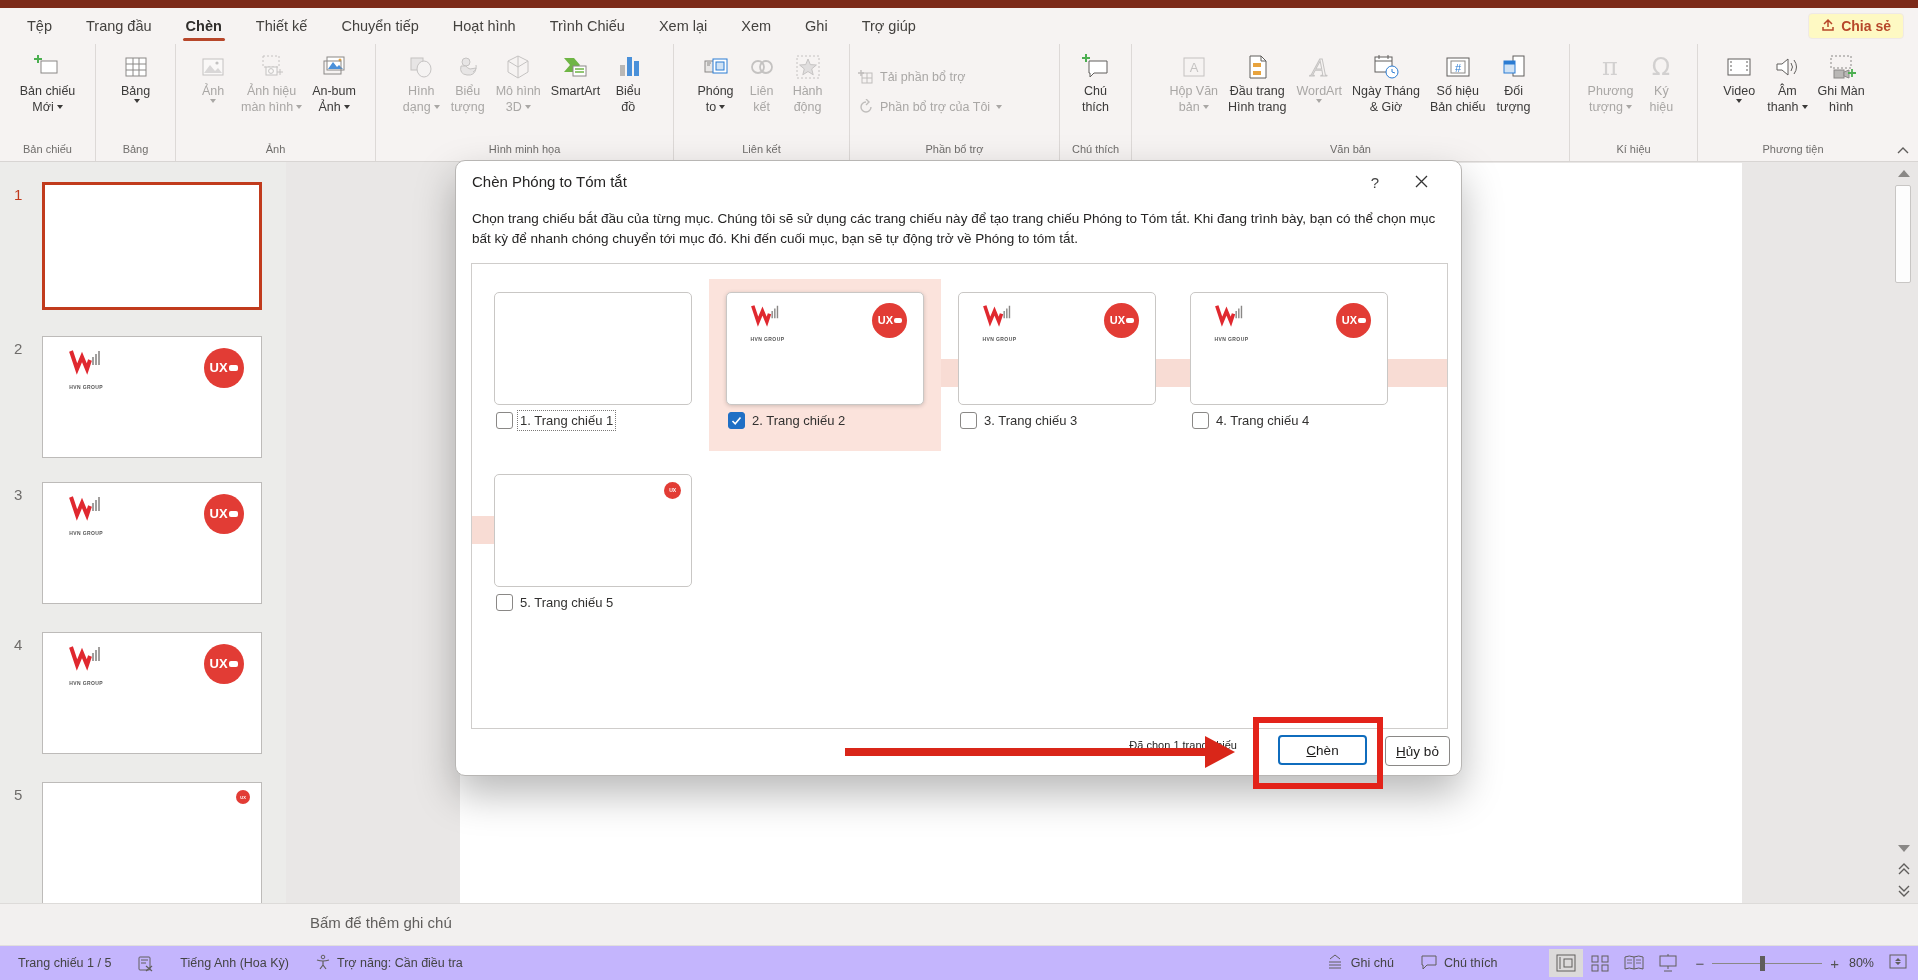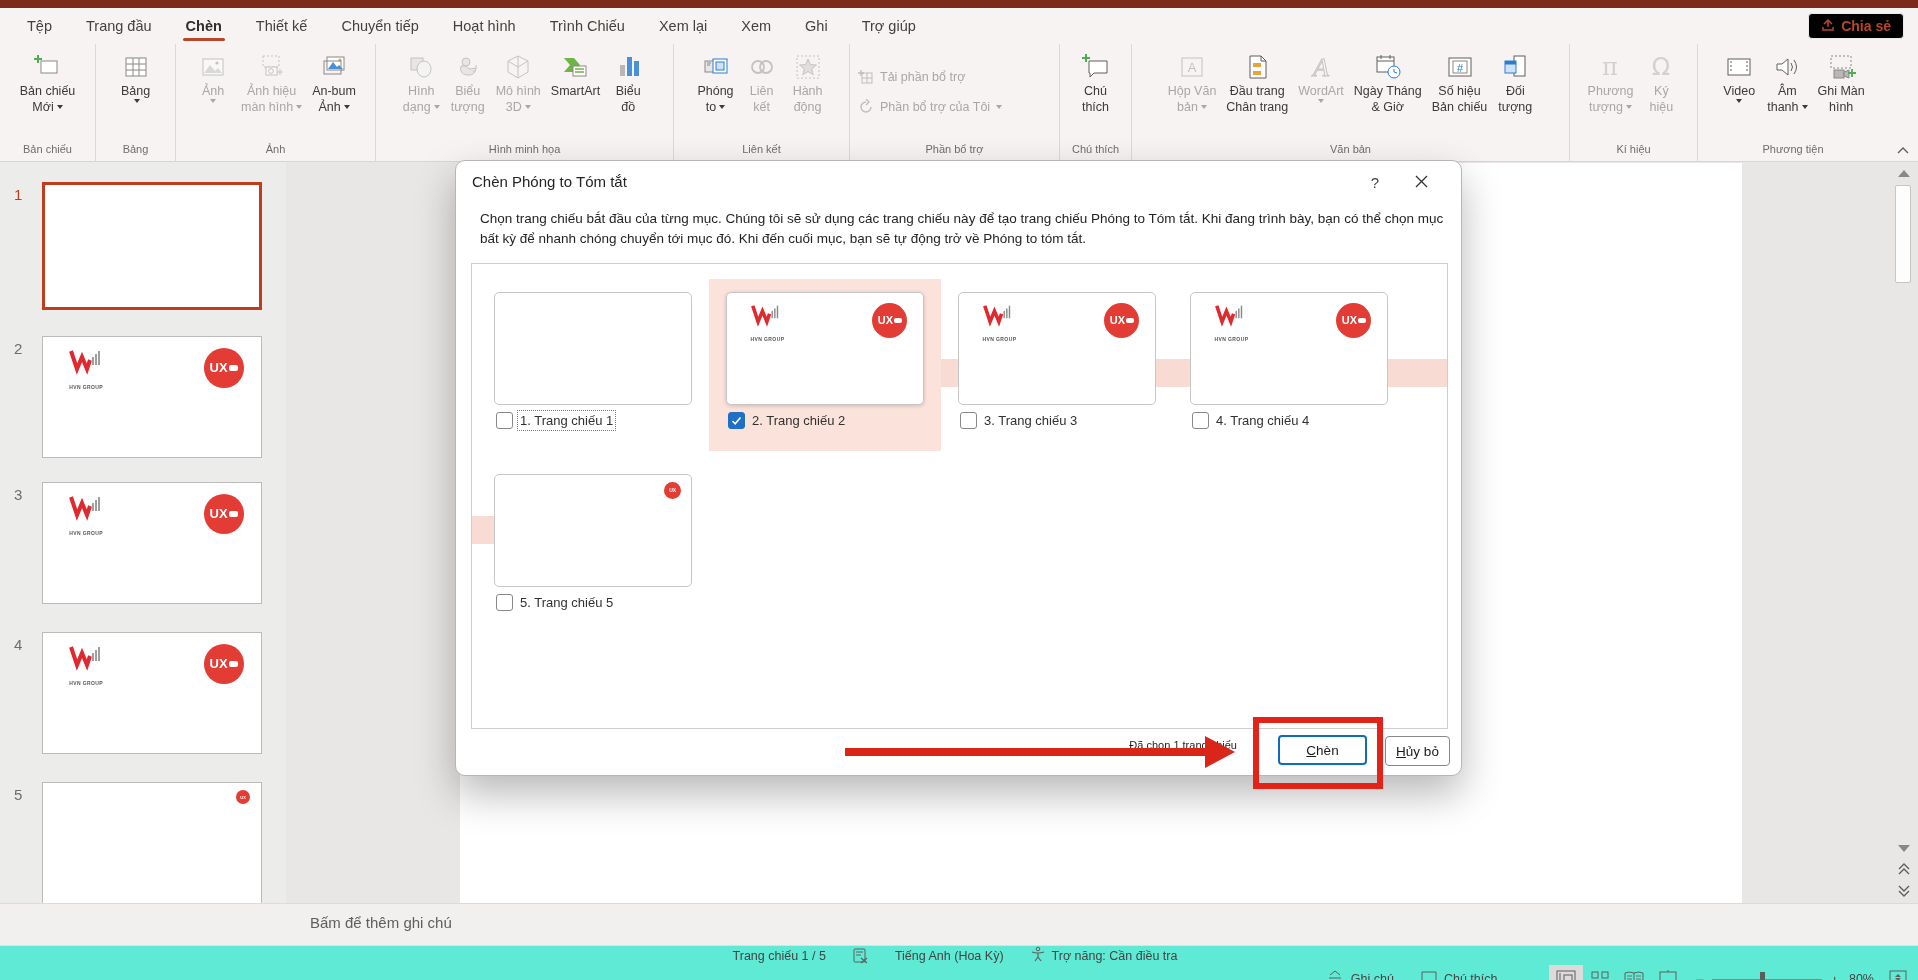--- a/index.html
+++ b/index.html
@@ -7,21 +7,21 @@
   body { font-family:"Liberation Sans","DejaVu Sans",sans-serif; background:#e9e7e6; position:relative; }
   #root { position:absolute; inset:0; }
 
   
   .topstrip { position:absolute; left:0; top:0; width:1918px; height:8px; background:#7c2a19; }
   .menubar { position:absolute; left:0; top:8px; width:1918px; height:36px; background:#f6f3f2; display:flex; align-items:stretch; }
   .mtab { display:flex; align-items:center; padding:0 17px; font-size:14.5px; color:#44423f; position:relative; cursor:default; }
   .mtab.first { margin-left:10px; }
   .mtab.active { color:#2f2d2b; font-weight:bold; }
   .mtab.active::after { content:""; position:absolute; left:14px; right:14px; bottom:3px; height:3px; background:#b7472a; border-radius:2px; }
-  .share-btn { margin-left:auto; margin-right:14px; align-self:center; background:#000000; border:1px solid #efe9e7; border-radius:4px; height:26px; display:flex; align-items:center; gap:6px; padding:0 12px; color:#b7472a; font-weight:bold; font-size:14px; }
+  .share-btn { margin-left:auto; margin-right:14px; align-self:center; background:#fef9c3; border:1px solid #efe9e7; border-radius:4px; height:26px; display:flex; align-items:center; gap:6px; padding:0 12px; color:#b7472a; font-weight:bold; font-size:14px; }
 
   
   .ribbon { position:absolute; left:0; top:44px; width:1918px; height:118px; background:#f6f3f2; border-bottom:1px solid #d8d5d3; display:flex; }
   .rgroup { display:flex; flex-direction:column; border-right:1px solid #ddd9d7; }
   .rgroup-btns { flex:1; display:flex; align-items:flex-start; justify-content:center; padding:4px 3px 0 3px; }
   .rgroup-name { height:22px; text-align:center; font-size:11px; color:#6f6d6b; line-height:20px; white-space:nowrap; padding:0 6px; }
   .rbtn { display:flex; flex-direction:column; align-items:center; width:auto; min-width:46px; padding:3px 5px 0 5px; border-radius:3px; cursor:pointer; }
   .rbtn .icn { width:32px; height:32px; display:flex; align-items:center; justify-content:center; }
   .rbtn .l { font-size:12.5px; color:#3b3a39; line-height:16px; display:flex; align-items:center; gap:3px; white-space:nowrap; }
   .rbtn.dis .l { color:#a9a7a5; }
@@ -58,21 +58,21 @@
   .varrow.up { top:8px; border-bottom:7px solid #8a8886; }
   .varrow.down { top:683px; border-top:7px solid #8a8886; }
   .vthumb { position:absolute; left:5px; top:23px; width:16px; height:98px; background:#fdfdfd; border:1px solid #c8c6c4; border-radius:2px; }
   .dblchev { position:absolute; left:7px; width:14px; height:14px; color:#605e5c; }
 
   
   .dialog { position:absolute; left:455px; top:-2px; width:1007px; height:616px; background:#fff; border:1px solid #b8b6b4; border-radius:10px; box-shadow:0 18px 40px rgba(0,0,0,.28); z-index:10; }
   .dlg-title { position:absolute; left:16px; top:12px; font-size:15px; color:#252423; }
   .dlg-help { position:absolute; right:72px; top:10px; width:28px; height:24px; text-align:center; font-size:15px; color:#444; line-height:24px; }
   .dlg-close { position:absolute; right:24px; top:8px; width:32px; height:28px; display:flex; align-items:center; justify-content:center; }
-  .dlg-desc { position:absolute; left:24px; top:48px; width:978px; font-size:13.5px; line-height:20px; color:#252423; }
+  .dlg-desc { position:absolute; left:16px; top:48px; width:978px; font-size:13.5px; line-height:20px; color:#252423; }
   .dlg-box { position:absolute; left:15px; top:102px; width:977px; height:466px; border:1px solid #cfcdcb; background:#fff; overflow:hidden; }
   .band { position:absolute; background:#f8dcd4; }
   .cellhl { position:absolute; left:237px; top:15px; width:232px; height:172px; background:#fbe3dc; }
   .dthumb { position:absolute; width:198px; height:113px; background:#fff; border:1px solid #c9c7c5; border-radius:5px; }
   .dlabel { position:absolute; display:flex; align-items:center; gap:7px; font-size:13px; color:#323130; }
   .cb { width:17px; height:17px; border:1px solid #8a8886; border-radius:3px; background:#fff; display:flex; align-items:center; justify-content:center; }
   .cb.on { background:#1f6fc5; border-color:#1f6fc5; }
   .focus-dotted { outline:1px dotted #7a7876; outline-offset:2px; }
   .dlg-footer-text { position:absolute; right:224px; top:578px; font-size:11px; color:#252423; }
   .btn { position:absolute; height:30px; border-radius:4px; font-size:13.5px; display:flex; align-items:center; justify-content:center; background:#fff; }
@@ -81,21 +81,21 @@
   .uln { text-decoration:underline; }
 
   
   .annot-rect { position:absolute; left:1253px; top:555px; width:130px; height:72px; border:6px solid #e3231a; z-index:20; }
   .annot-arrow-body { position:absolute; left:845px; top:586px; width:365px; height:8px; background:#d92619; z-index:20; }
   .annot-arrow-head { position:absolute; left:1205px; top:574px; width:0; height:0; border-top:16px solid transparent; border-bottom:16px solid transparent; border-left:30px solid #d92619; z-index:20; }
 
   
   .notesbar { position:absolute; left:0; top:903px; width:1918px; height:42px; background:#f2f0ef; border-top:1px solid #dddbd9; }
   .notesbar .ph { position:absolute; left:310px; top:10px; font-size:15px; color:#605e5c; }
-  .statusbar { position:absolute; left:0; top:945px; width:1918px; height:35px; background:#5eead4; border-top:1px solid #e1dfdd; display:flex; align-items:center; font-size:12.5px; color:#444;flex-direction:column; }
+  .statusbar { position:absolute; left:0; top:945px; width:1918px; height:35px; background:#c4b5fd; border-top:1px solid #e1dfdd; display:flex; align-items:center; font-size:12.5px; color:#444; }
   .st-item { display:flex; align-items:center; gap:6px; margin-right:26px; white-space:nowrap; }
   .st-left { display:flex; align-items:center; margin-left:18px; }
   .st-right { display:flex; align-items:center; margin-left:auto; margin-right:10px; gap:0; }
   .viewbtn { width:34px; height:28px; display:flex; align-items:center; justify-content:center; }
   .viewbtn.sel { background:#dcdada; }
   .zslider { display:flex; align-items:center; gap:8px; margin:0 10px; }
   .ztrack { width:110px; height:1px; background:#8a8886; position:relative; }
   .zthumb { position:absolute; left:48px; top:-7px; width:5px; height:15px; background:#5f5d5b; }
   .zsign { font-size:15px; color:#555; }
 </style>
@@ -381,21 +381,21 @@
         <div class="rbtn">
           <span class="icn">
               <svg width="30" height="30" viewBox="0 0 30 30">
                 <path d="M8 4 H19 L24 9 V26 H8 Z" fill="#fff" stroke="#605e5c"></path>
                 <path d="M19 4 V9 H24" fill="none" stroke="#605e5c"></path>
                 <rect x="11" y="11" width="8" height="4" fill="#e8a33d"></rect>
                 <rect x="11" y="19" width="8" height="4" fill="#e8a33d"></rect>
               </svg>
             </span>
           <span class="l">Đầu trang</span>
-          <span class="l">Chân trang</span>
+          <span class="l">Hình trang</span>
         </div>
         <div class="rbtn dis">
           <span class="icn">
               <svg width="30" height="30" viewBox="0 0 30 30">
                 <text x="15" y="24" font-size="26" font-style="italic" fill="none" stroke="#8a8886" text-anchor="middle" font-family="Liberation Serif,serif">A</text>
               </svg>
             </span>
           <span class="l">WordArt</span>
           <span class="l">
               <i class="chev"></i>

